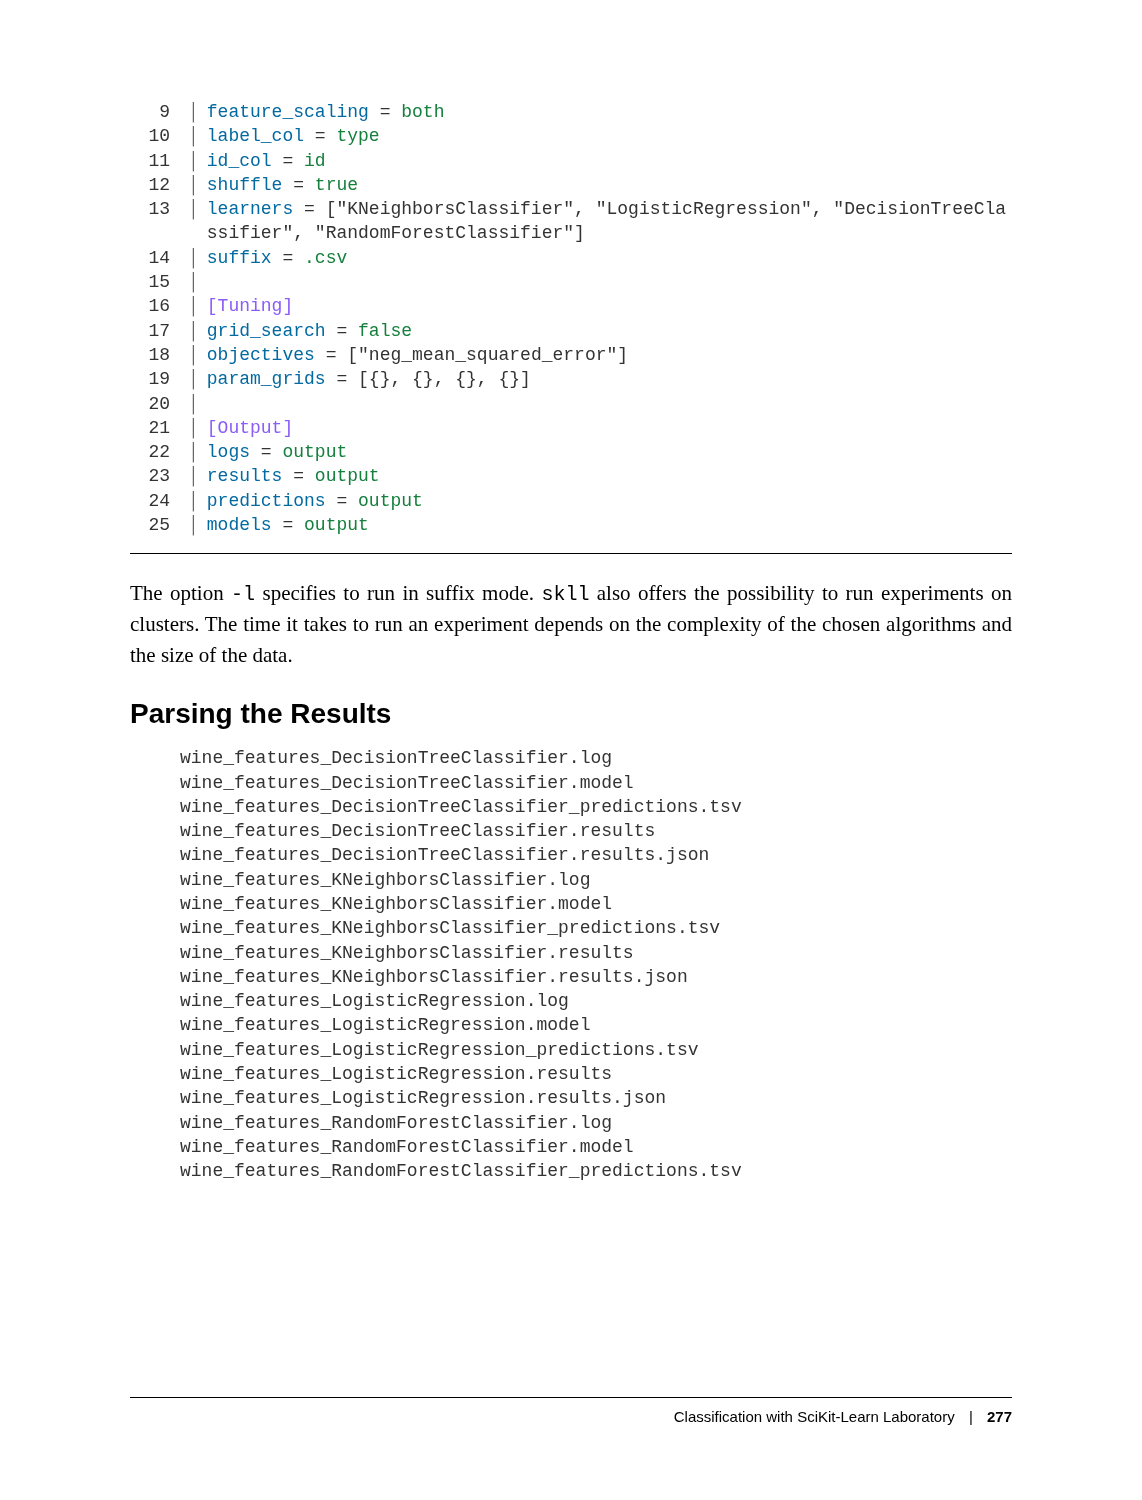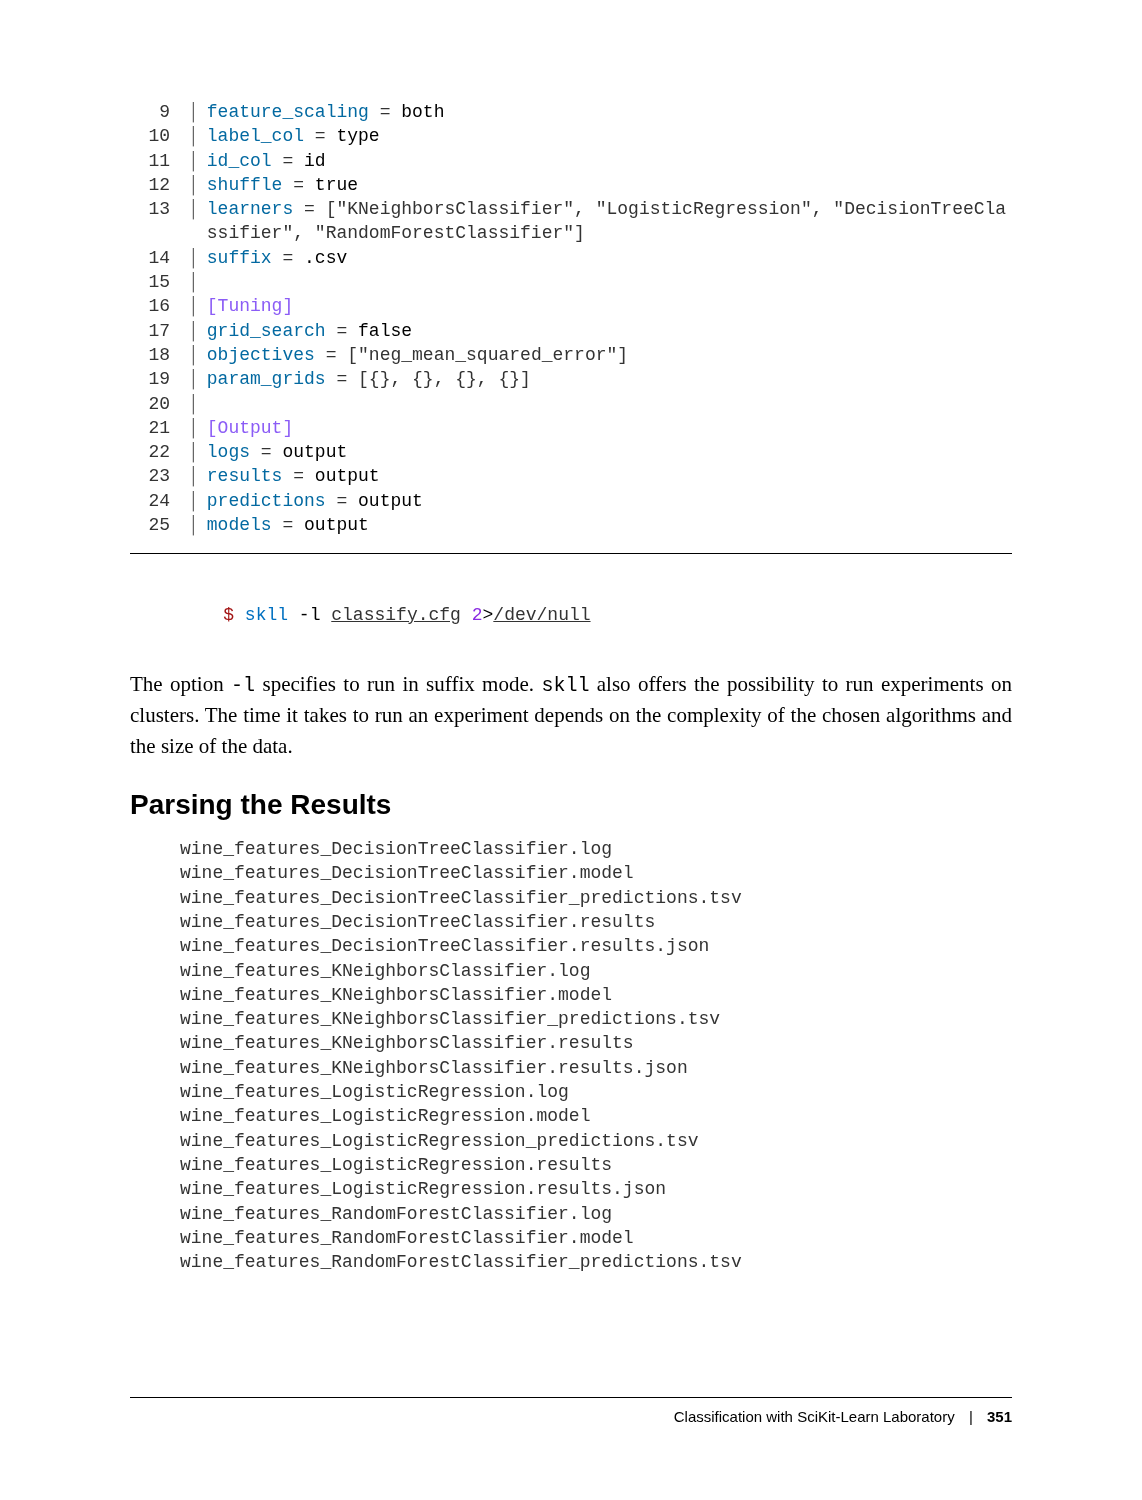--- a/index.html
+++ b/index.html
@@ -38,21 +38,21 @@
     color: #666;
     margin-right: 8px;
     flex-shrink: 0;
   }
   .code-content {
     white-space: pre-wrap;
     word-break: break-all;
   }
   .key { color: #0369a1; }
   .op  { color: #333; }
-  .val { color: #000000; }
+  .val { color: #15803d; }
   .str { color: #333; }
   .sec { color: #8b5cf6; margin-top: 6px; }
   hr.rule {
     border: none;
     border-top: 1px solid #000;
     margin: 4px 0 24px 0;
   }
   p.body {
     font-size: 21px;
     line-height: 1.45;
@@ -106,34 +106,31 @@
 </style>
 </head>
 <body>
 
 <div class="page">
 
   <div class="code-block" id="code-block"><div class="code-line"><span class="lineno">9</span><span class="bar">│</span><span class="code-content"><span class="key">feature_scaling</span><span class="op"> = </span><span class="val">both</span></span></div><div class="code-line"><span class="lineno">10</span><span class="bar">│</span><span class="code-content"><span class="key">label_col</span><span class="op"> = </span><span class="val">type</span></span></div><div class="code-line"><span class="lineno">11</span><span class="bar">│</span><span class="code-content"><span class="key">id_col</span><span class="op"> = </span><span class="val">id</span></span></div><div class="code-line"><span class="lineno">12</span><span class="bar">│</span><span class="code-content"><span class="key">shuffle</span><span class="op"> = </span><span class="val">true</span></span></div><div class="code-line"><span class="lineno">13</span><span class="bar">│</span><span class="code-content"><span class="key">learners</span><span class="op"> = </span><span class="str">["KNeighborsClassifier", "LogisticRegression", "DecisionTreeClassifier", "RandomForestClassifier"]</span></span></div><div class="code-line"><span class="lineno">14</span><span class="bar">│</span><span class="code-content"><span class="key">suffix</span><span class="op"> = </span><span class="val">.csv</span></span></div><div class="code-line"><span class="lineno">15</span><span class="bar">│</span><span class="code-content"></span></div><div class="code-line"><span class="lineno">16</span><span class="bar">│</span><span class="code-content"><span class="sec">[Tuning]</span></span></div><div class="code-line"><span class="lineno">17</span><span class="bar">│</span><span class="code-content"><span class="key">grid_search</span><span class="op"> = </span><span class="val">false</span></span></div><div class="code-line"><span class="lineno">18</span><span class="bar">│</span><span class="code-content"><span class="key">objectives</span><span class="op"> = </span><span class="str">["neg_mean_squared_error"]</span></span></div><div class="code-line"><span class="lineno">19</span><span class="bar">│</span><span class="code-content"><span class="key">param_grids</span><span class="op"> = </span><span class="str">[{}, {}, {}, {}]</span></span></div><div class="code-line"><span class="lineno">20</span><span class="bar">│</span><span class="code-content"></span></div><div class="code-line"><span class="lineno">21</span><span class="bar">│</span><span class="code-content"><span class="sec">[Output]</span></span></div><div class="code-line"><span class="lineno">22</span><span class="bar">│</span><span class="code-content"><span class="key">logs</span><span class="op"> = </span><span class="val">output</span></span></div><div class="code-line"><span class="lineno">23</span><span class="bar">│</span><span class="code-content"><span class="key">results</span><span class="op"> = </span><span class="val">output</span></span></div><div class="code-line"><span class="lineno">24</span><span class="bar">│</span><span class="code-content"><span class="key">predictions</span><span class="op"> = </span><span class="val">output</span></span></div><div class="code-line"><span class="lineno">25</span><span class="bar">│</span><span class="code-content"><span class="key">models</span><span class="op"> = </span><span class="val">output</span></span></div></div>
   <hr class="rule">
 
 
-  <div class="cmd-block">
-    <span class="prompt">$ </span><span class="cmd">skll</span><span> -l </span><span class="arg">classify.cfg</span><span> </span><span class="num">2</span><span>&gt;</span><span class="arg">/dev/null</span>
-  </div>
 
   <p class="body">
     <span>The option </span><span class="mono-inline">-l</span><span> specifies to run in suffix mode. </span><span class="mono-inline">skll</span><span> also offers the possibility to run experiments on clusters. The time it takes to run an experiment depends on the complexity of the chosen algorithms and the size of the data.</span>
   </p>
 
   <h2 class="sect">Parsing the Results</h2>
 
 
   <div class="output-list">
     <div id="output-files"><div>wine_features_DecisionTreeClassifier.log</div><div>wine_features_DecisionTreeClassifier.model</div><div>wine_features_DecisionTreeClassifier_predictions.tsv</div><div>wine_features_DecisionTreeClassifier.results</div><div>wine_features_DecisionTreeClassifier.results.json</div><div>wine_features_KNeighborsClassifier.log</div><div>wine_features_KNeighborsClassifier.model</div><div>wine_features_KNeighborsClassifier_predictions.tsv</div><div>wine_features_KNeighborsClassifier.results</div><div>wine_features_KNeighborsClassifier.results.json</div><div>wine_features_LogisticRegression.log</div><div>wine_features_LogisticRegression.model</div><div>wine_features_LogisticRegression_predictions.tsv</div><div>wine_features_LogisticRegression.results</div><div>wine_features_LogisticRegression.results.json</div><div>wine_features_RandomForestClassifier.log</div><div>wine_features_RandomForestClassifier.model</div><div>wine_features_RandomForestClassifier_predictions.tsv</div></div>
   </div>
 
   <div class="footer">
     <span class="title">Classification with SciKit-Learn Laboratory</span>
     <span class="sep">|</span>
-    <span class="page-num">351</span>
+    <span class="page-num">277</span>
   </div>
 
 </div>
 
 </body></html>

